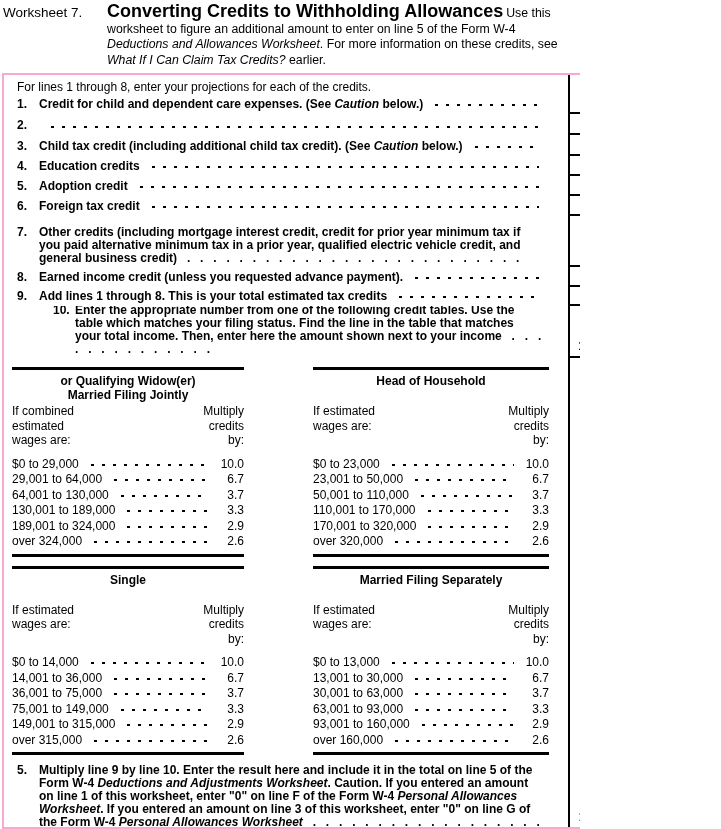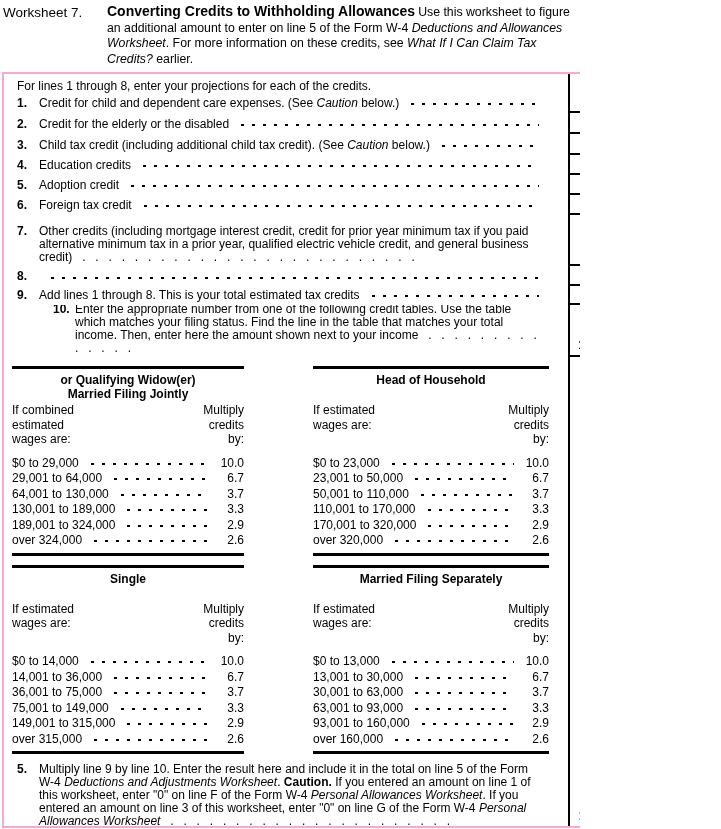--- a/index.html
+++ b/index.html
@@ -3,21 +3,21 @@
 <meta charset="utf-8">
 <style>
   html,body{margin:0;padding:0;background:#fff;}
   body{width:721px;height:829px;font-family:"Liberation Sans",sans-serif;color:#000;}
   .page{position:relative;width:580px;height:829px;overflow:hidden;background:#fff;}
 
   
   .header{display:flex;align-items:flex-start;padding:4px 2px 0 3px;}
   .ws-label{width:104px;flex-shrink:0;font-size:13.5px;padding-top:1px;}
   .ws-desc{flex:1;font-size:12.3px;line-height:15.6px;padding-right:2px;}
-  .ws-title{font-weight:bold;font-size:14px;margin-right:3px;}
+  .ws-title{font-weight:bold;font-size:18px;margin-right:3px;}
 
   
   .box{margin:5px 0 0 2px;width:717px;height:756px;border:2px solid #f9a8d4;
        box-sizing:border-box;display:flex;flex-direction:column;background:#fff;}
 
   .row{display:flex;flex-shrink:0;min-height:0;}
   .row.big{flex:1;}
   .main{flex:1;display:flex;flex-direction:column;justify-content:flex-end;
         padding:0 0 3px 13px;min-width:0;overflow:hidden;}
   .main.has-intro{justify-content:space-between;padding-top:6px;}
@@ -27,21 +27,21 @@
         font-weight:bold;font-size:12px;padding-bottom:3px;}
   .anscell{width:117px;flex-shrink:0;border-left:2px solid #000;border-bottom:2px solid #000;
         box-sizing:border-box;}
   .row.big .numcell,.row.big .anscell{border-bottom:none;}
 
   .intro{font-size:12px;line-height:13px;}
 
   
   .item{display:flex;align-items:baseline;}
   .inum{font-weight:bold;min-width:22px;flex-shrink:0;font-size:12px;}
-  .itext{flex:1;font-size:12px;line-height:12.8px;margin-right:26px;min-width:0;}
+  .itext{flex:1;font-size:12px;line-height:12.8px;margin-right:26px;min-width:0;font-weight:bold;}
   .itext.single{display:flex;align-items:baseline;}
   .itext.single .segs{white-space:nowrap;}
   .lead{flex:1;height:4px;margin:0 3px 0 8px;align-self:center;
         background-image:radial-gradient(circle,#000 1.15px,rgba(0,0,0,0) 1.35px);
         background-size:11px 4px;background-repeat:repeat-x;background-position:0 60%;}
   .dotrun{word-spacing:6.5px;}
   .item11wrap{margin-top:auto;padding-left:13px;padding-top:8px;}
 
   
   .tblgrid{display:grid;grid-template-columns:232px 236px;column-gap:69px;row-gap:9px;
@@ -77,21 +77,20 @@
           </div>
         </div>
         <div class="numcell">1</div>
         <div class="anscell"></div>
       </div>
       <div class="row" style="height: 21px;">
         <div class="main">
           <div class="item">
             <span class="inum">2.</span>
             <div class="itext single">
-              <span class="segs"><span>Credit for the elderly or the disabled</span></span>
               <span class="lead"></span>
             </div>
           </div>
         </div>
         <div class="numcell">2</div>
         <div class="anscell"></div>
       </div>
       <div class="row" style="height: 21px;">
         <div class="main">
           <div class="item">
@@ -152,20 +151,21 @@
           </div>
         </div>
         <div class="numcell">7</div>
         <div class="anscell"></div>
       </div>
       <div class="row" style="height: 20px;">
         <div class="main">
           <div class="item">
             <span class="inum">8.</span>
             <div class="itext single">
+              <span class="segs"><span>Earned income credit (unless you requested advance payment).</span></span>
               <span class="lead"></span>
             </div>
           </div>
         </div>
         <div class="numcell">8</div>
         <div class="anscell"></div>
       </div>
       <div class="row" style="height: 19px;">
         <div class="main">
           <div class="item">

